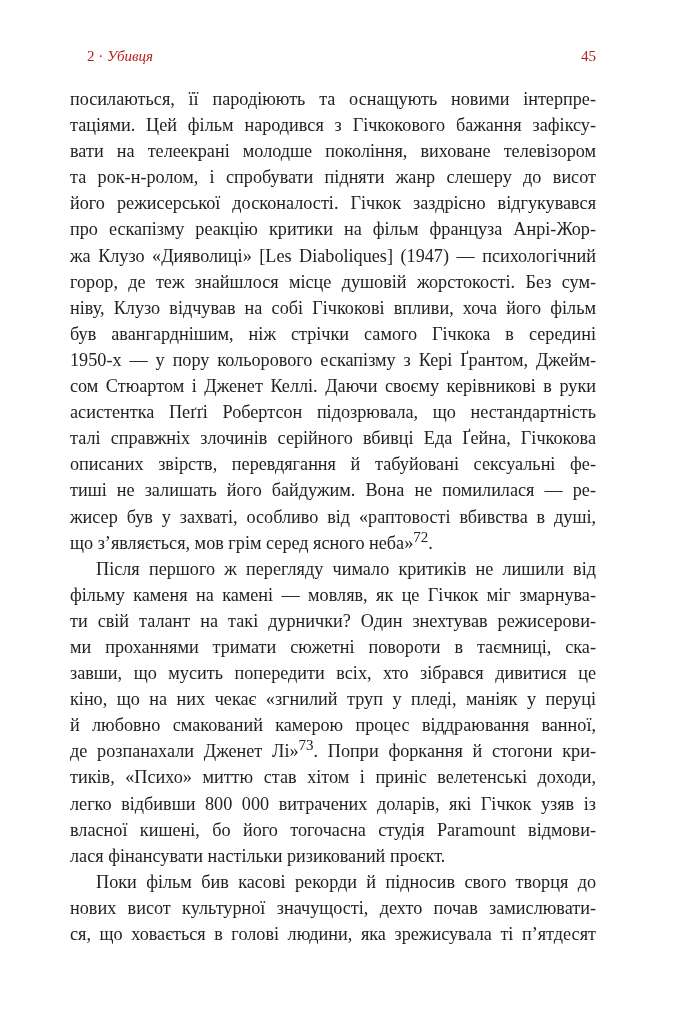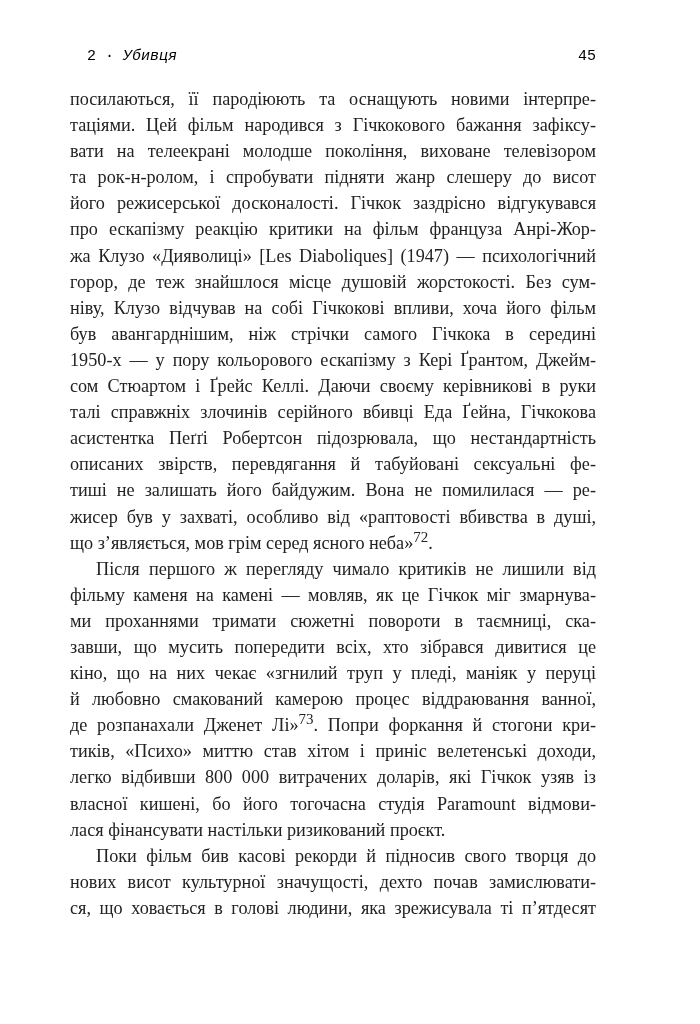--- a/index.html
+++ b/index.html
@@ -1,19 +1,19 @@
 <!DOCTYPE html>
 <html><head>
   <meta charset="utf-8">
   <style>
     html, body { margin: 0; padding: 0; background: #ffffff; }
     body { width: 700px; height: 1024px; position: relative; overflow: hidden; color: #222; }
     .running-head {
       position: absolute; top: 48px; left: 87px; width: 526px; height: 22px;
-      font-family: Liberation Mono, monospace; font-size: 15px; color: #000000;
+      font-family: Liberation Serif, serif; font-size: 15px; color: #b91c1c;
     }
     .running-head .chapter { position: absolute; left: 0; top: 0; }
     .running-head .chapter-title { font-style: italic; }
     .running-head .page-number { position: absolute; right: 17px; top: 0; }
     .body-text {
       position: absolute; top: 86px; left: 70px; width: 526px;
       font-family: "Liberation Serif", "DejaVu Serif", serif;
       font-size: 18.2px; line-height: 26.1px; color: #222;
     }
     .line { display: block; white-space: nowrap; text-align: justify; text-align-last: justify; height: 26.1px; }
@@ -36,32 +36,33 @@
     <span class="line">таціями. Цей фільм народився з Гічкокового бажання зафіксу-</span>
     <span class="line">вати на телеекрані молодше покоління, виховане телевізором</span>
     <span class="line">та рок-н-ролом, і спробувати підняти жанр слешеру до висот</span>
     <span class="line">його режисерської досконалості. Гічкок заздрісно відгукувався</span>
     <span class="line">про ескапізму реакцію критики на фільм француза Анрі-Жор-</span>
     <span class="line">жа Клузо «Дияволиці» [Les Diaboliques] (1947) — психологічний</span>
     <span class="line">горор, де теж знайшлося місце душовій жорстокості. Без сум-</span>
     <span class="line">ніву, Клузо відчував на собі Гічкокові впливи, хоча його фільм</span>
     <span class="line">був авангарднішим, ніж стрічки самого Гічкока в середині</span>
     <span class="line">1950-х — у пору кольорового ескапізму з Кері Ґрантом, Джейм-</span>
-    <span class="line">сом Стюартом і Ґрейс Келлі. Даючи своєму керівникові в руки</span>
+    <span class="line">сом Стюартом і Дженет Келлі. Даючи своєму керівникові в руки</span>
+    <span class="line">асистентка Пеґґі Робертсон підозрювала, що нестандартність</span>
     <span class="line">талі справжніх злочинів серійного вбивці Еда Ґейна, Гічкокова</span>
-    <span class="line">асистентка Пеґґі Робертсон підозрювала, що нестандартність</span>
     <span class="line">описаних звірств, перевдягання й табуйовані сексуальні фе-</span>
     <span class="line">тиші не залишать його байдужим. Вона не помилилася — ре-</span>
     <span class="line">жисер був у захваті, особливо від «раптовості вбивства в душі,</span>
     <span class="line last"><span>що з’являється, мов грім серед ясного неба»</span><sup>72</sup><span>.</span></span>
   </div>
 
   <div>
     <span class="line indent">Після першого ж перегляду чимало критиків не лишили від</span>
     <span class="line">фільму каменя на камені — мовляв, як це Гічкок міг змарнува-</span>
+    <span class="line">ти свій талант на такі дурнички? Один знехтував режисерови-</span>
     <span class="line">ми проханнями тримати сюжетні повороти в таємниці, ска-</span>
     <span class="line">завши, що мусить попередити всіх, хто зібрався дивитися це</span>
     <span class="line">кіно, що на них чекає «згнилий труп у пледі, маніяк у перуці</span>
     <span class="line">й любовно смакований камерою процес віддраювання ванної,</span>
     <span class="line"><span>де розпанахали Дженет Лі»</span><sup>73</sup><span>. Попри форкання й стогони кри-</span></span>
     <span class="line">тиків, «Психо» миттю став хітом і приніс велетенські доходи,</span>
     <span class="line">легко відбивши 800 000 витрачених доларів, які Гічкок узяв із</span>
     <span class="line">власної кишені, бо його тогочасна студія Paramount відмови-</span>
     <span class="line last">лася фінансувати настільки ризикований проєкт.</span>
   </div>

